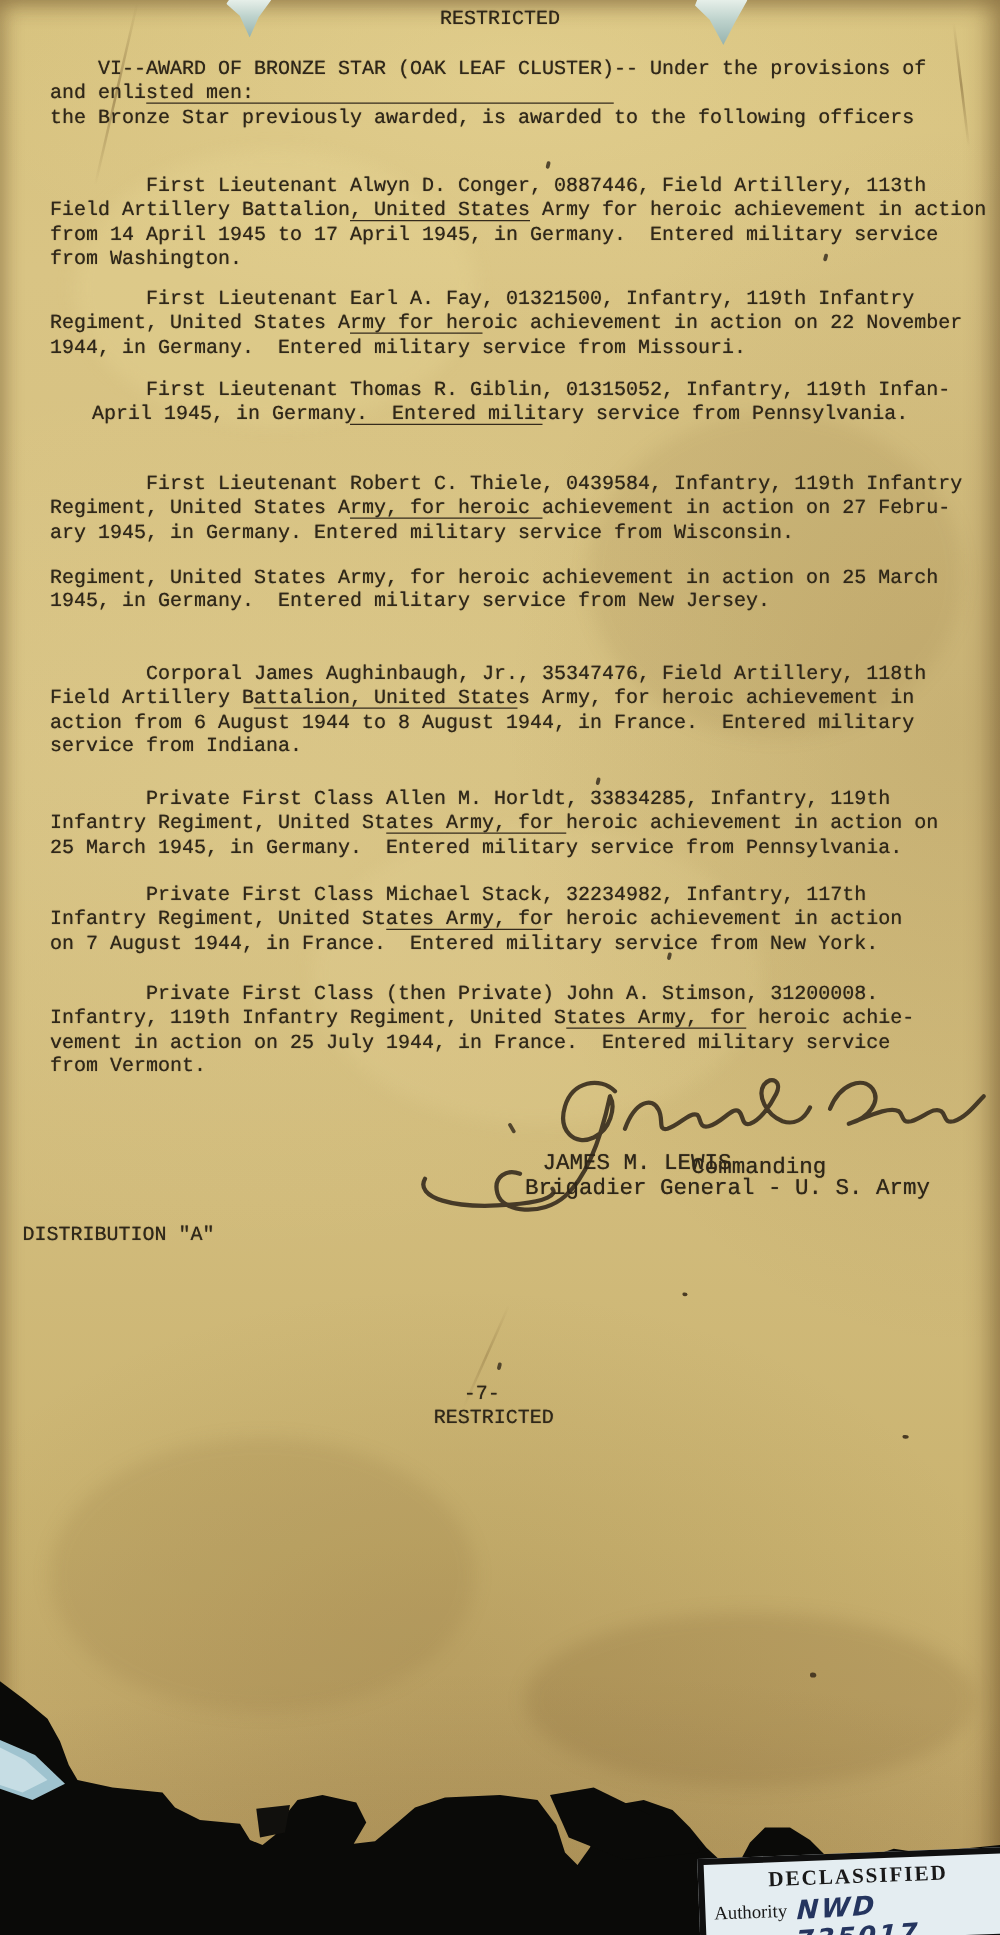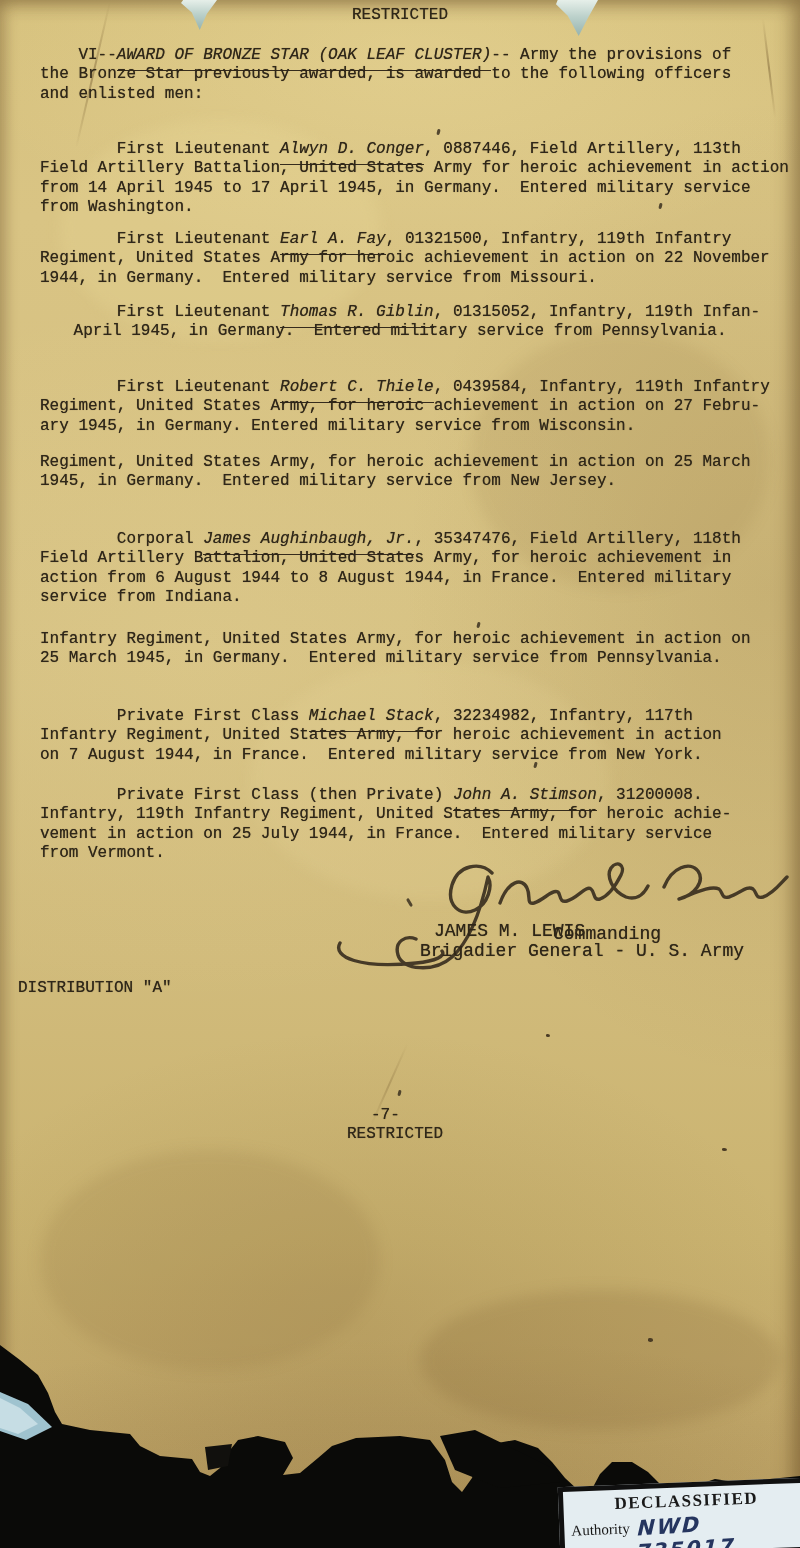--- a/index.html
+++ b/index.html
@@ -22,21 +22,21 @@
   }
   .stain{position:absolute;border-radius:50%;filter:blur(7px);pointer-events:none;}
   .crease{position:absolute;pointer-events:none;background:linear-gradient(180deg,rgba(110,84,42,0.0),rgba(110,84,42,0.45),rgba(110,84,42,0.0));width:2px;}
   .speck{position:absolute;background:#4a3b24;border-radius:40% 60% 50% 50%;pointer-events:none;}
   .ink-speck{position:absolute;width:3px;height:6px;background:#3b3020;border-radius:2px;transform:rotate(14deg);opacity:.85;}
 
   
   .typed{position:absolute;color:#2f2719;font-size:16px;line-height:19.3px;white-space:pre;text-shadow:0 0 0.7px rgba(46,37,22,0.8);}
   .para{position:absolute;left:40px;color:#2f2719;font-size:16px;line-height:19.3px;text-shadow:0 0 0.7px rgba(46,37,22,0.8);}
   .tline{white-space:pre;height:19.3px;}
-  .u{border-bottom:1.6px solid #352b1c;padding-bottom:6px;font-style:italic;}
+  .u{border-bottom:1.6px solid #352b1c;padding-bottom:18px;}
 
   .sig-block{position:absolute;color:#2e2618;font-size:18px;white-space:pre;text-shadow:0 0 0.7px rgba(46,37,22,0.8);}
   .sig-svg{position:absolute;left:330px;top:853px;}
 
   
   .tape{position:absolute;top:0;pointer-events:none;
     background:linear-gradient(180deg,#e6efe9 0%,#bdd2cc 45%,#96b3ae 100%);}
   .tape1{left:181px;width:36px;height:30px;clip-path:polygon(6% 0,100% 0,72% 46%,52% 100%,30% 42%,0 10%);}
   .tape2{left:556px;width:42px;height:36px;clip-path:polygon(4% 0,100% 0,76% 50%,54% 100%,28% 44%,0 12%);}
 
@@ -85,23 +85,23 @@
   <div class="speck" style="left:648px;top:1338px;width:5px;height:4px;"></div>
   <div class="speck" style="left:62px;top:1458px;width:4px;height:4px;"></div>
 
   <div class="tape tape1"></div>
   <div class="tape tape2"></div>
 
   <div class="typed" style="left:352px;top:6px;">RESTRICTED</div>
 
   <div id="doc-paragraphs">
       <div class="para" style="top: 46px;">
-        <div class="tline"><span>    VI--</span><span class="u">AWARD OF BRONZE STAR (OAK LEAF CLUSTER)</span><span>-- Army the provisions of</span></div>
+        <div class="tline"><span>    VI--</span><span class="u">AWARD OF BRONZE STAR (OAK LEAF CLUSTER)</span><span>-- Under the provisions of</span></div>
+        <div class="tline"><span>and enlisted men:</span></div>
         <div class="tline"><span>the Bronze Star previously awarded, is awarded to the following officers</span></div>
-        <div class="tline"><span>and enlisted men:</span></div>
       </div>
       <div class="para" style="top: 140px;">
         <div class="tline"><span>        First Lieutenant </span><span class="u">Alwyn D. Conger</span><span>, 0887446, Field Artillery, 113th</span></div>
         <div class="tline"><span>Field Artillery Battalion, United States Army for heroic achievement in action</span></div>
         <div class="tline"><span>from 14 April 1945 to 17 April 1945, in Germany.  Entered military service</span></div>
         <div class="tline"><span>from Washington.</span></div>
       </div>
       <div class="para" style="top: 230px;">
         <div class="tline"><span>        First Lieutenant </span><span class="u">Earl A. Fay</span><span>, 01321500, Infantry, 119th Infantry</span></div>
         <div class="tline"><span>Regiment, United States Army for heroic achievement in action on 22 November</span></div>
@@ -120,20 +120,21 @@
         <div class="tline"><span>Regiment, United States Army, for heroic achievement in action on 25 March</span></div>
         <div class="tline"><span>1945, in Germany.  Entered military service from New Jersey.</span></div>
       </div>
       <div class="para" style="top: 530px;">
         <div class="tline"><span>        Corporal </span><span class="u">James Aughinbaugh, Jr.</span><span>, 35347476, Field Artillery, 118th</span></div>
         <div class="tline"><span>Field Artillery Battalion, United States Army, for heroic achievement in</span></div>
         <div class="tline"><span>action from 6 August 1944 to 8 August 1944, in France.  Entered military</span></div>
         <div class="tline"><span>service from Indiana.</span></div>
       </div>
       <div class="para" style="top: 630px;">
+        <div class="tline"><span>        Private First Class </span><span class="u">Allen M. Horldt</span><span>, 33834285, Infantry, 119th</span></div>
         <div class="tline"><span>Infantry Regiment, United States Army, for heroic achievement in action on</span></div>
         <div class="tline"><span>25 March 1945, in Germany.  Entered military service from Pennsylvania.</span></div>
       </div>
       <div class="para" style="top: 707px;">
         <div class="tline"><span>        Private First Class </span><span class="u">Michael Stack</span><span>, 32234982, Infantry, 117th</span></div>
         <div class="tline"><span>Infantry Regiment, United States Army, for heroic achievement in action</span></div>
         <div class="tline"><span>on 7 August 1944, in France.  Entered military service from New York.</span></div>
       </div>
       <div class="para" style="top: 786px;">
         <div class="tline"><span>        Private First Class (then Private) </span><span class="u">John A. Stimson</span><span>, 31200008.</span></div>

